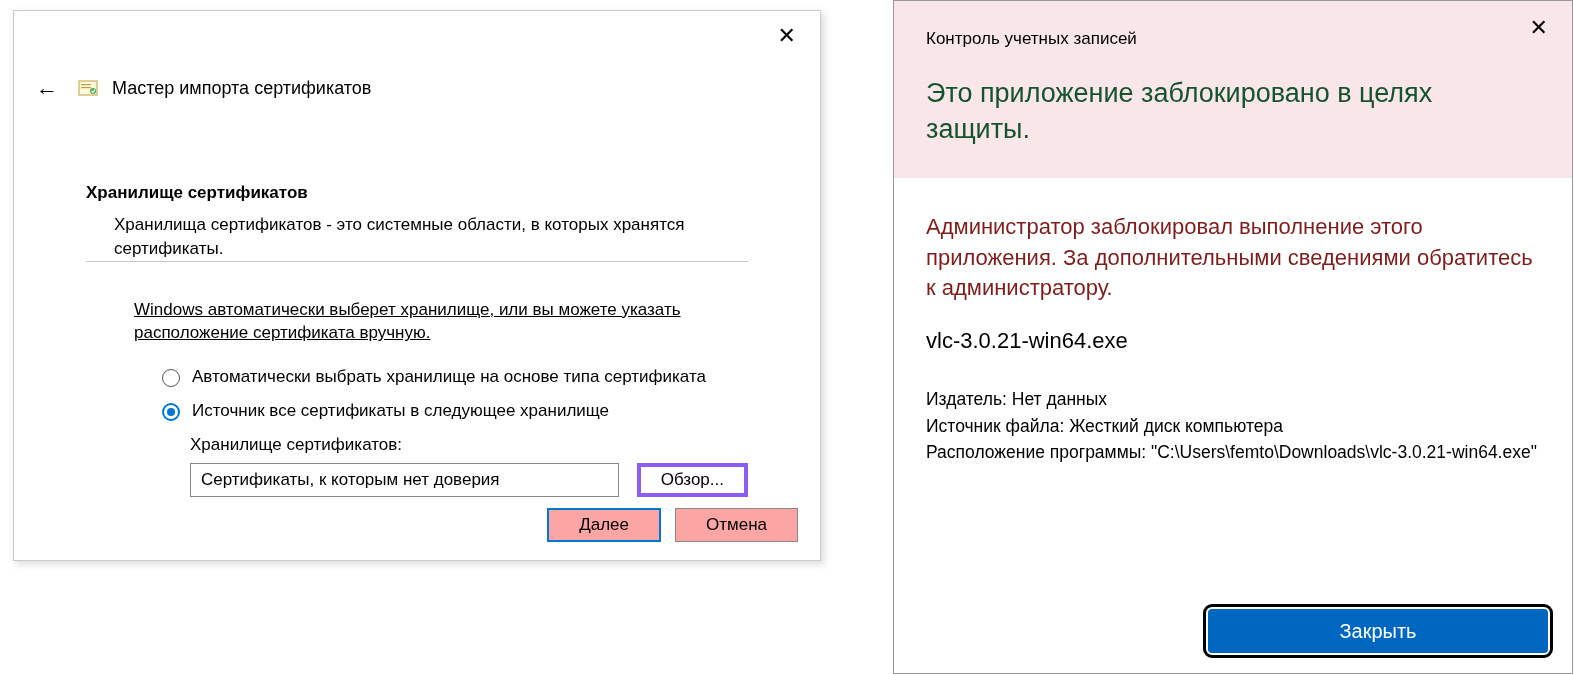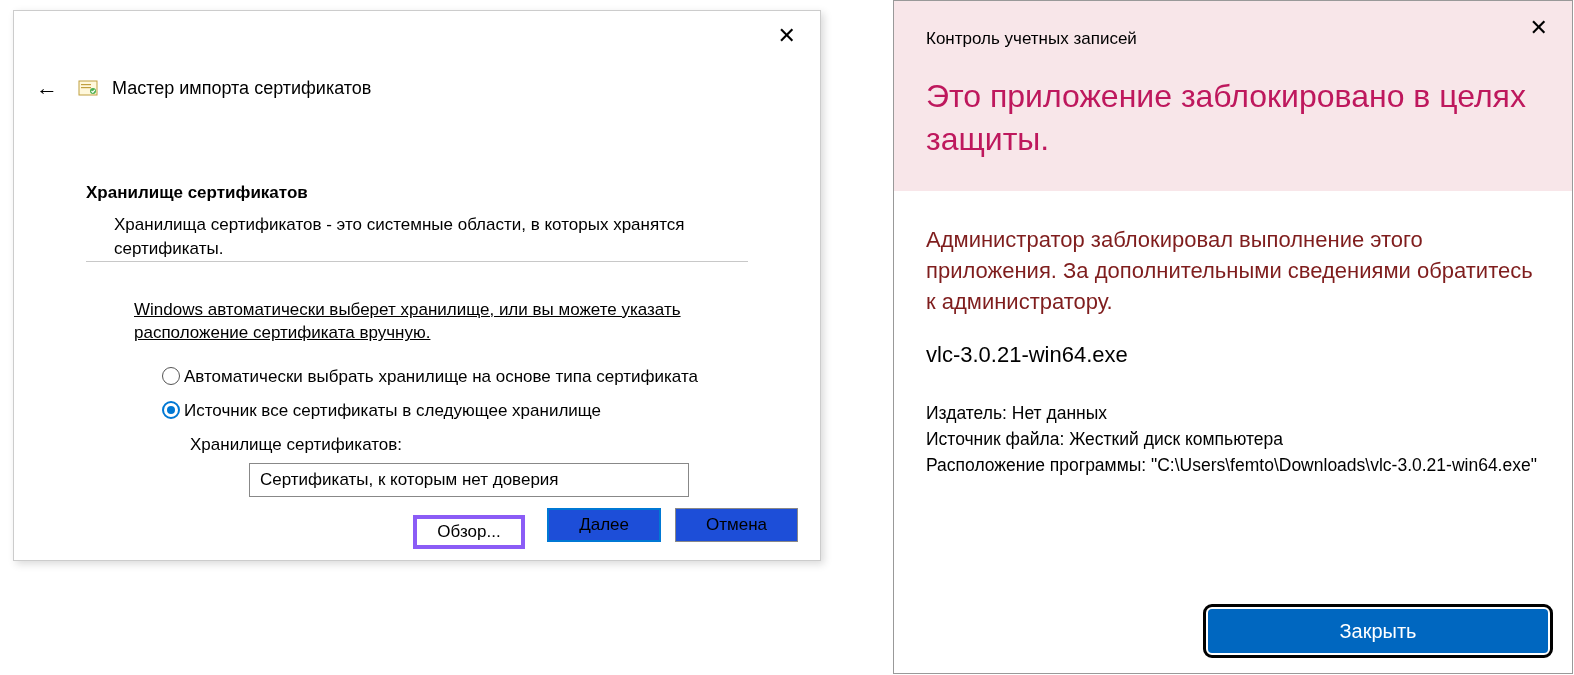--- a/index.html
+++ b/index.html
@@ -78,22 +78,22 @@
       margin-top: 36px;
       line-height: 1.4;
       text-decoration: underline;
     }
     .radio-group {
       padding-left: 76px;
       margin-top: 22px;
     }
     .radio-option {
       display: flex;
-      align-items: flex-start;
-      gap: 4px;
+      align-items: flex-end;
+      gap: 12px;
       margin-bottom: 14px;
       font-size: 17px;
       cursor: pointer;
     }
     .radio-circle {
       width: 18px;
       height: 18px;
       border: 1.5px solid #555;
       border-radius: 50%;
       display: inline-flex;
@@ -115,21 +115,20 @@
       padding-left: 104px;
       font-size: 17px;
       margin-top: 8px;
       margin-bottom: 8px;
     }
     .store-row {
       padding-left: 104px;
       display: flex;
       gap: 18px;
       align-items: center;
-      flex-direction: column;
     }
     .store-input {
       width: 440px;
       height: 34px;
       border: 1px solid #888;
       padding: 0 10px;
       font-size: 17px;
       font-family: inherit;
     }
     .browse-btn {
@@ -145,21 +144,21 @@
       position: absolute;
       bottom: 18px;
       right: 22px;
       display: flex;
       gap: 14px;
     }
     .cert-footer button {
       height: 34px;
       padding: 0 30px;
       border: 1px solid #888;
-      background: #1d4ed8;
+      background: #fca5a5;
       font-size: 17px;
       font-family: inherit;
       cursor: pointer;
       min-width: 110px;
     }
     .cert-footer button.primary {
       border: 2px solid #0078d4;
     }
 
     
@@ -186,22 +185,22 @@
       cursor: pointer;
       padding: 4px 10px;
       font-family: Arial, sans-serif;
     }
     .uac-subtitle {
       font-size: 17px;
       color: #000;
       margin-bottom: 26px;
     }
     .uac-title {
-      font-size: 32px;
-      color: #be185d;
+      font-size: 27px;
+      color: #14532d;
       line-height: 1.35;
     }
     .uac-body {
       padding: 34px 32px 0 32px;
     }
     .uac-message {
       font-size: 22px;
       color: #7f1d1d;
       line-height: 1.4;
       margin-bottom: 24px;

